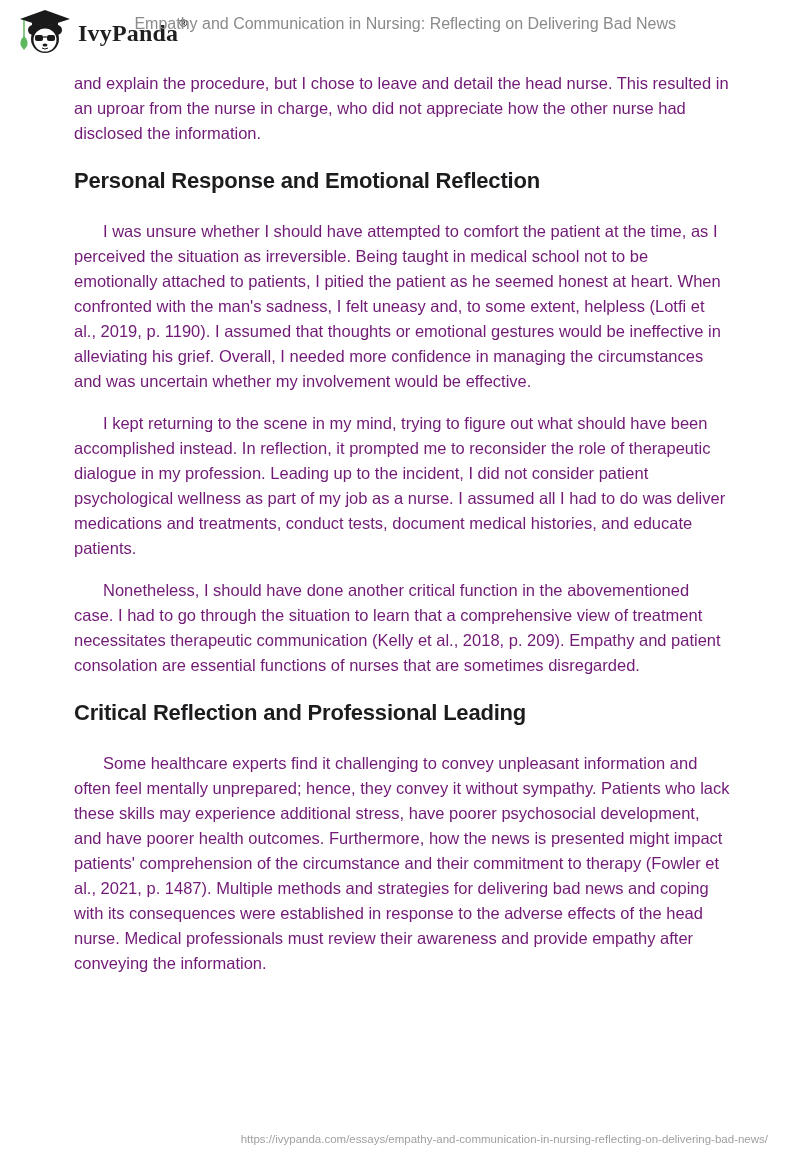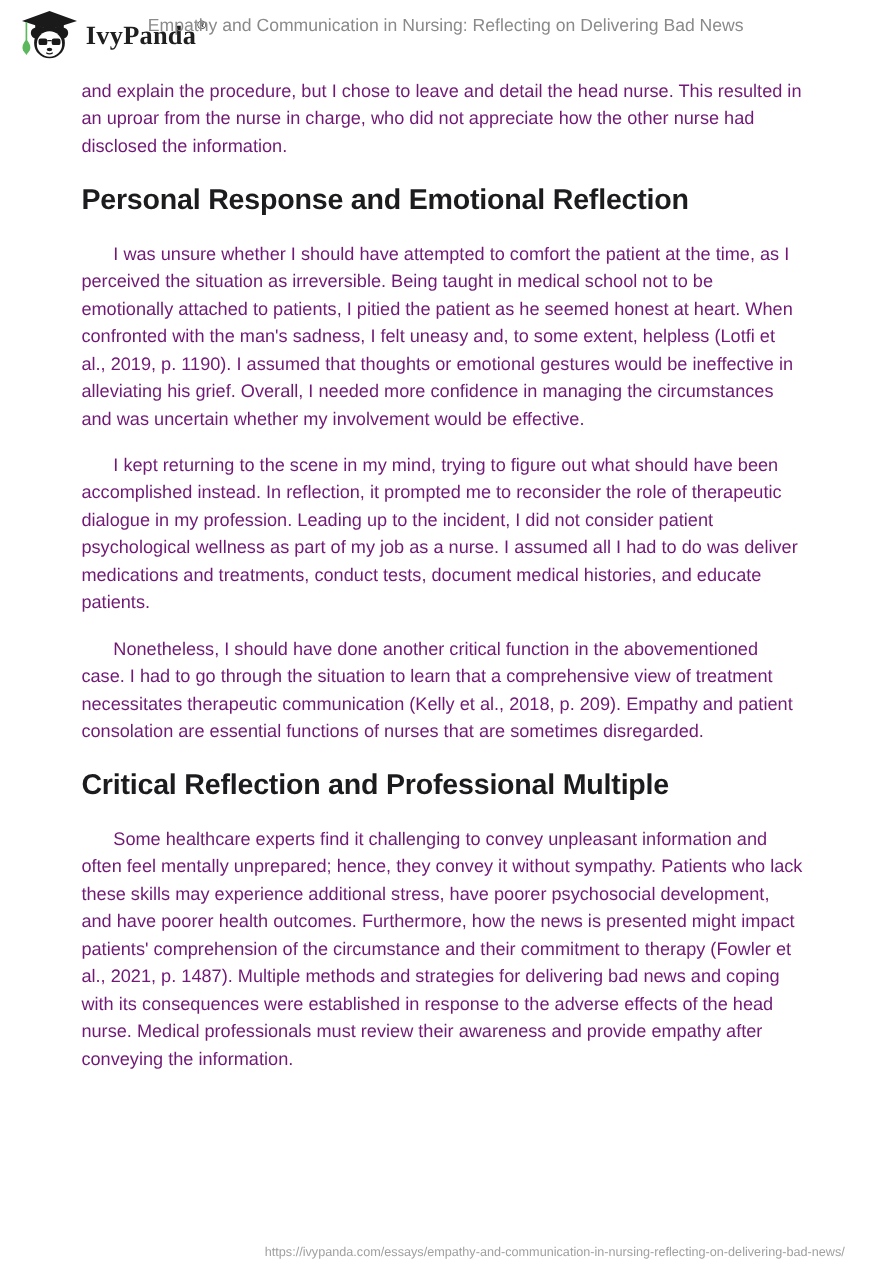--- a/index.html
+++ b/index.html
@@ -69,21 +69,21 @@
     .para {
       font-size: 16.5px;
       line-height: 25px;
       color: #701a75;
       margin-bottom: 17px;
     }
     .para.indent {
       text-indent: 29px;
     }
     .heading {
-      font-size: 26px;
+      font-size: 22px;
       font-weight: bold;
       color: #1c1c1e;
       line-height: 36px;
       margin-top: 9px;
       margin-bottom: 20px;
       letter-spacing: -0.2px;
     }
     .footer-url {
       position: absolute;
       right: 32px;
@@ -128,17 +128,17 @@
 </div>
 
 <div class="content">
   <p class="para">and explain the procedure, but I chose to leave and detail the head nurse. This resulted in an uproar from the nurse in charge, who did not appreciate how the other nurse had disclosed the information.</p>
 
   <h2 class="heading">Personal Response and Emotional Reflection</h2>
   <p class="para indent">I was unsure whether I should have attempted to comfort the patient at the time, as I perceived the situation as irreversible. Being taught in medical school not to be emotionally attached to patients, I pitied the patient as he seemed honest at heart. When confronted with the man's sadness, I felt uneasy and, to some extent, helpless (Lotfi et al., 2019, p. 1190). I assumed that thoughts or emotional gestures would be ineffective in alleviating his grief. Overall, I needed more confidence in managing the circumstances and was uncertain whether my involvement would be effective.</p>
   <p class="para indent">I kept returning to the scene in my mind, trying to figure out what should have been accomplished instead. In reflection, it prompted me to reconsider the role of therapeutic dialogue in my profession. Leading up to the incident, I did not consider patient psychological wellness as part of my job as a nurse. I assumed all I had to do was deliver medications and treatments, conduct tests, document medical histories, and educate patients.</p>
   <p class="para indent">Nonetheless, I should have done another critical function in the abovementioned case. I had to go through the situation to learn that a comprehensive view of treatment necessitates therapeutic communication (Kelly et al., 2018, p. 209). Empathy and patient consolation are essential functions of nurses that are sometimes disregarded.</p>
 
-  <h2 class="heading">Critical Reflection and Professional Multiple</h2>
+  <h2 class="heading">Critical Reflection and Professional Leading</h2>
   <p class="para indent">Some healthcare experts find it challenging to convey unpleasant information and often feel mentally unprepared; hence, they convey it without sympathy. Patients who lack these skills may experience additional stress, have poorer psychosocial development, and have poorer health outcomes. Furthermore, how the news is presented might impact patients' comprehension of the circumstance and their commitment to therapy (Fowler et al., 2021, p. 1487). Multiple methods and strategies for delivering bad news and coping with its consequences were established in response to the adverse effects of the head nurse. Medical professionals must review their awareness and provide empathy after conveying the information.</p>
 </div>
 
 <div class="footer-url">https://ivypanda.com/essays/empathy-and-communication-in-nursing-reflecting-on-delivering-bad-news/</div>
 
 </body></html>

